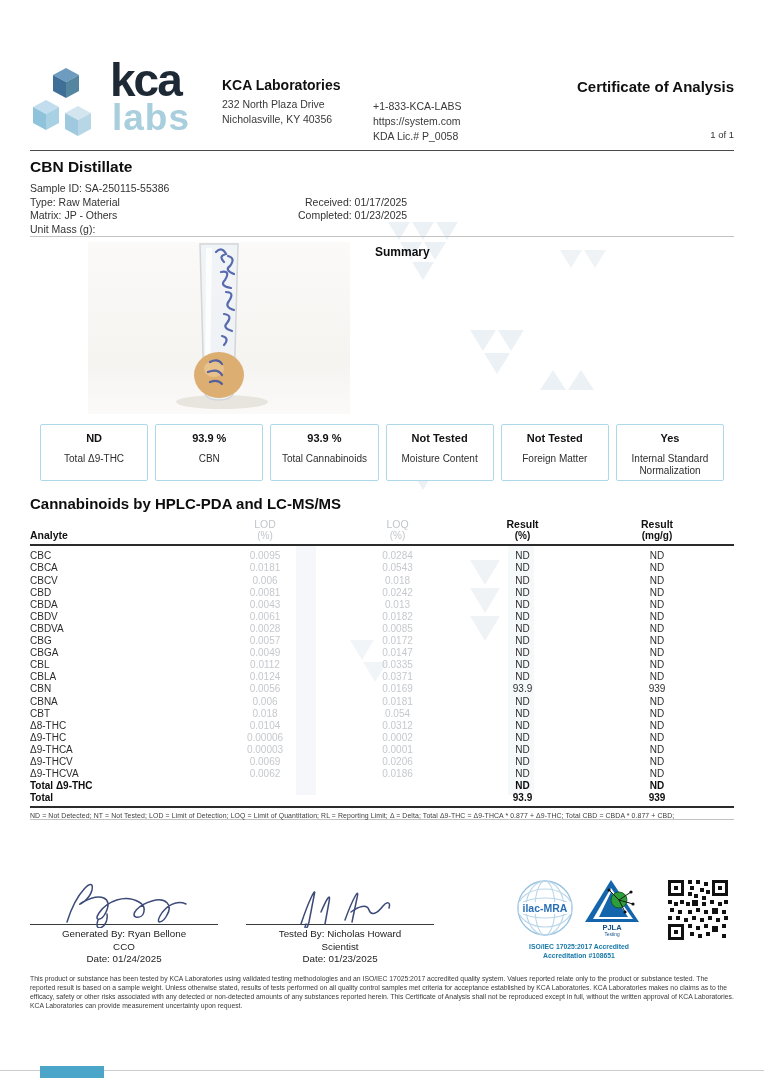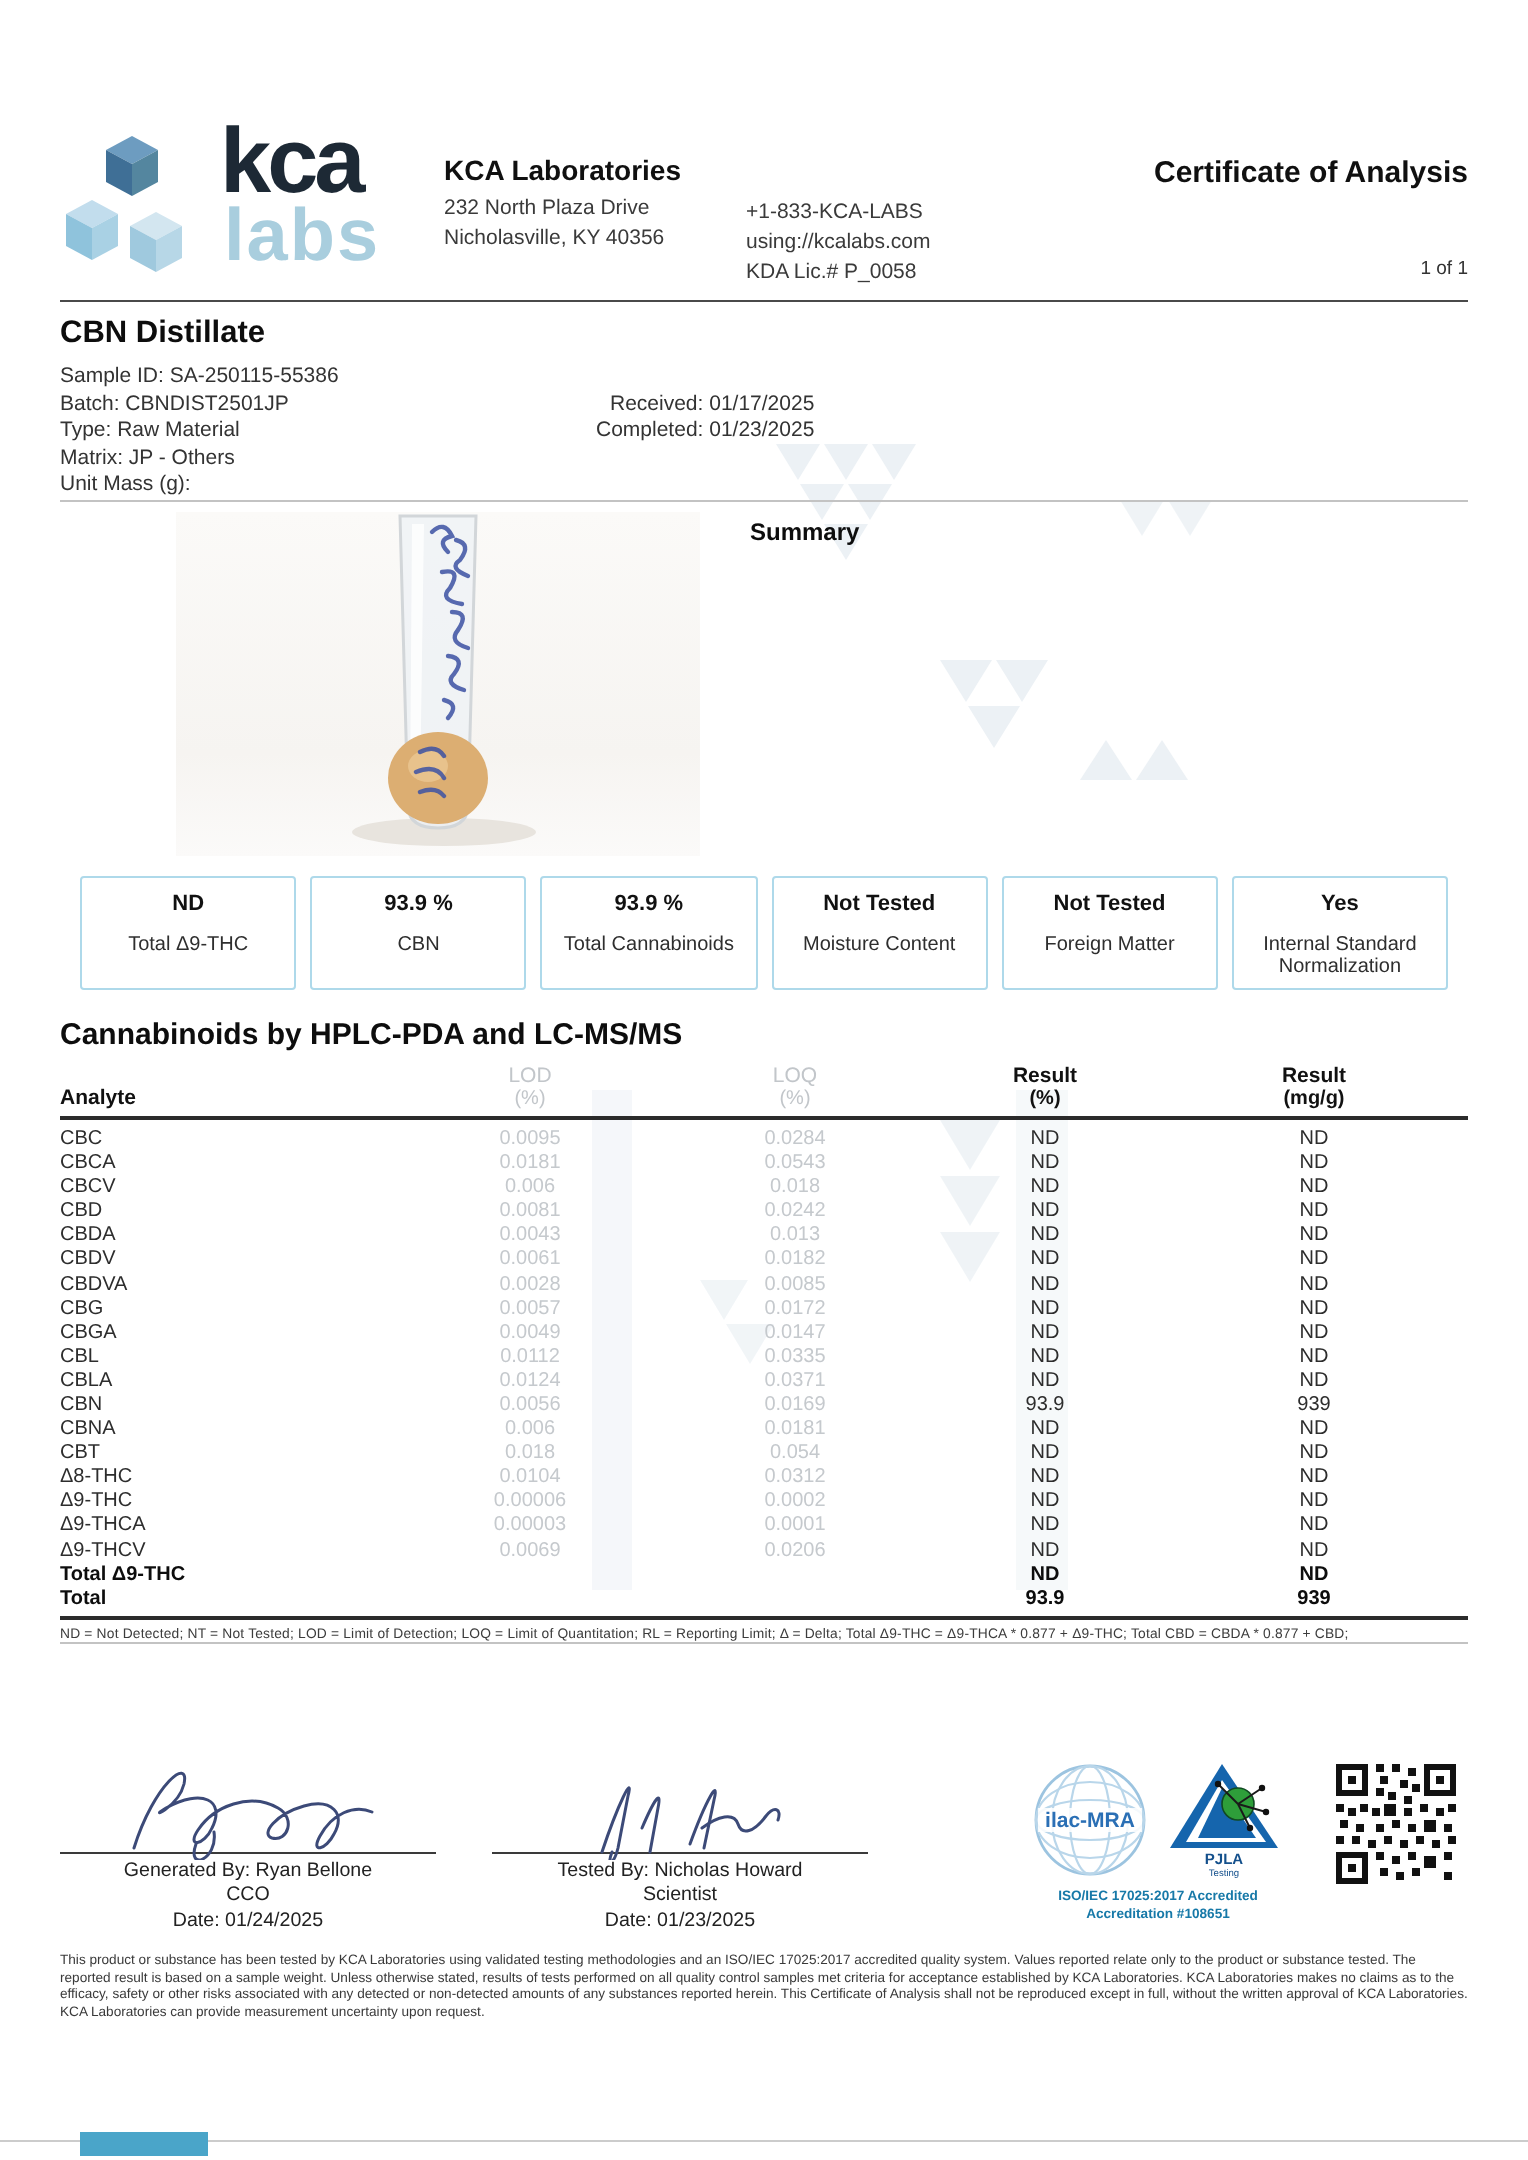--- a/index.html
+++ b/index.html
@@ -170,37 +170,36 @@
           <span class="labs">labs</span>
         </div>
       </div>
       <div class="hdr-col company">
         <div class="company-name">KCA Laboratories</div>
         <div>232 North Plaza Drive</div>
         <div>Nicholasville, KY 40356</div>
       </div>
       <div class="hdr-col contact">
         <div>+1-833-KCA-LABS</div>
-        <div>using://kcalabs.com</div>
+        <div>https://system.com</div>
         <div>KDA Lic.# P_0058</div>
       </div>
       <div class="hdr-right">
         <div class="doc-title">Certificate of Analysis</div>
         <div class="page-num">1 of 1</div>
       </div>
     </div>
     <div class="rule dark"></div>
 
     <div class="sample">
       <div class="product-name">CBN Distillate</div>
       <div class="sample-cols">
         <div class="field-col left">
   <div class="field-line">Sample ID: SA-250115-55386</div>
 
-  <div class="field-line">Batch: CBNDIST2501JP</div>
 
   <div class="field-line">Type: Raw Material</div>
 
   <div class="field-line">Matrix: JP - Others</div>
 
   <div class="field-line">Unit Mass (g):</div>
 </div>
         <div class="field-col right">
   <div class="field-line">Received: 01/17/2025</div>
 
@@ -440,20 +439,27 @@
   </tr>
 
   <tr class="boldable">
     <td class="c-analyte">Δ9-THCV</td>
     <td class="c-muted">0.0069</td>
     <td class="c-muted">0.0206</td>
     <td class="c-res">ND</td>
     <td class="c-res">ND</td>
   </tr>
 
+  <tr class="boldable">
+    <td class="c-analyte">Δ9-THCVA</td>
+    <td class="c-muted">0.0062</td>
+    <td class="c-muted">0.0186</td>
+    <td class="c-res">ND</td>
+    <td class="c-res">ND</td>
+  </tr>
 
   <tr class="boldable bold-row">
     <td class="c-analyte">Total Δ9-THC</td>
     <td class="c-muted"></td>
     <td class="c-muted"></td>
     <td class="c-res">ND</td>
     <td class="c-res">ND</td>
   </tr>
 
   <tr class="boldable bold-row">

